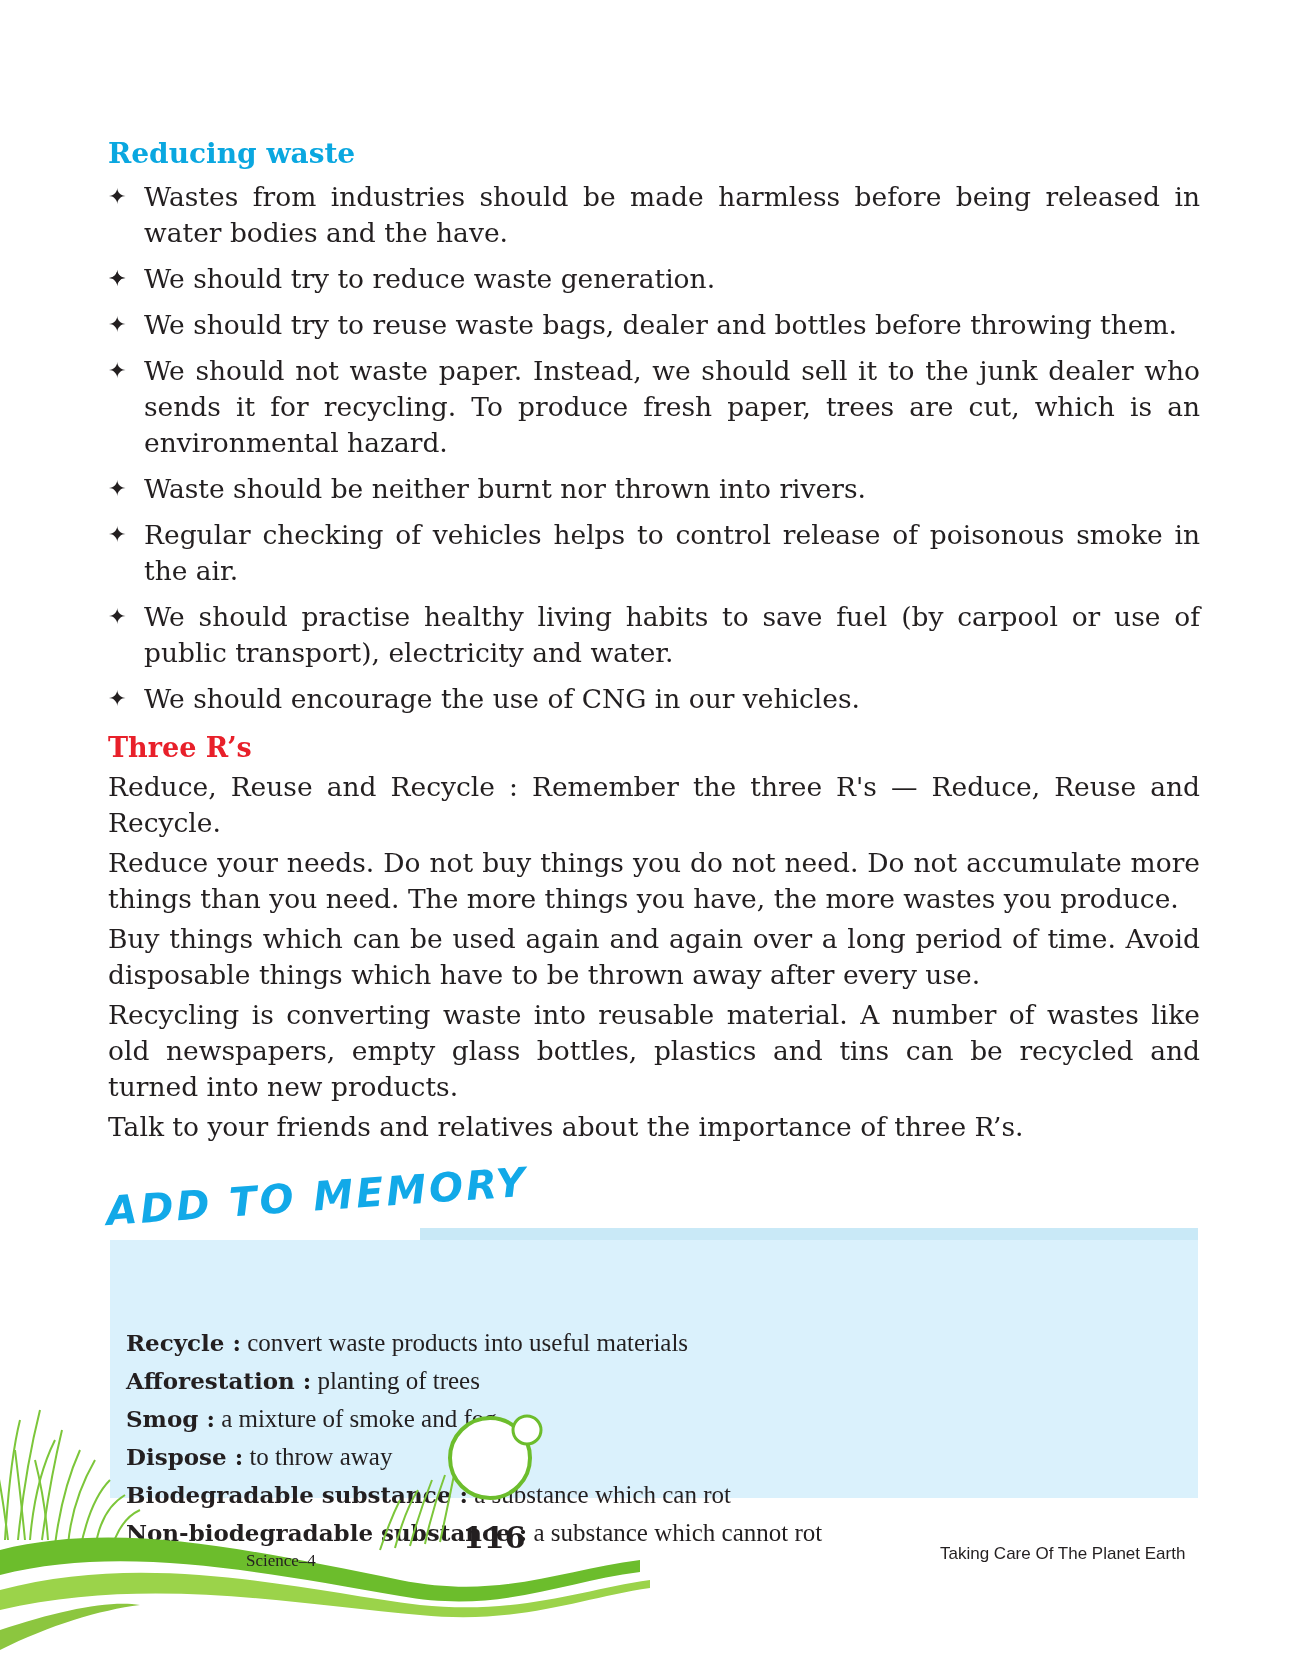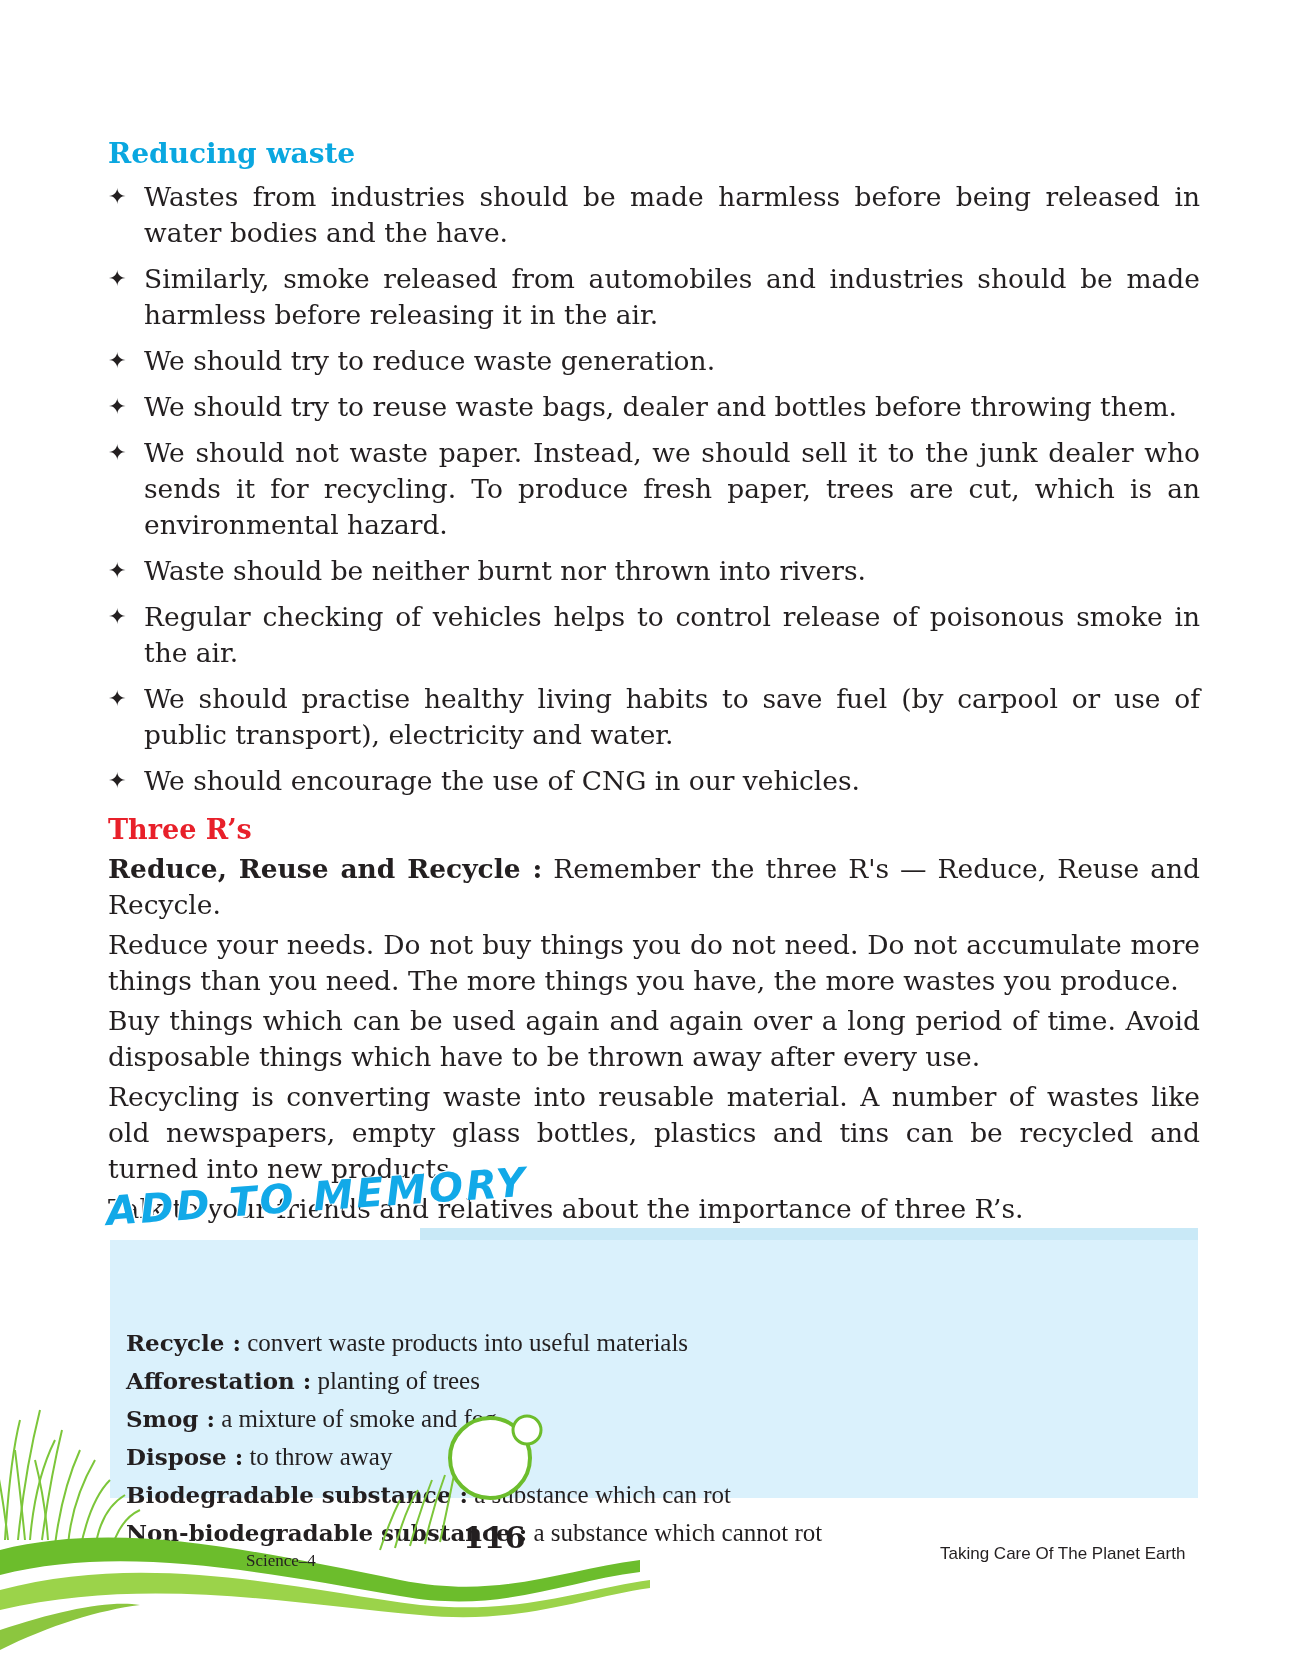--- a/index.html
+++ b/index.html
@@ -6,21 +6,21 @@
   body { width: 1296px; height: 1656px; position: relative; overflow: hidden;
          font-family: "DejaVu Serif", "Liberation Serif", serif; color: #231f20; }
   .content { position: absolute; left: 108px; top: 124px; width: 1092px; }
   .h-blue { color: #0aa7e0; font-weight: bold; font-size: 28px; margin: 9px 0 4px 0; line-height: 42px; }
   .h-red { color: #e8202a; font-weight: bold; font-size: 27px; margin: 0; line-height: 42px; }
   ul.bullets { list-style: none; margin: 0; padding: 0; }
   ul.bullets li { position: relative; padding-left: 36px; font-size: 26.5px; line-height: 36px;
                   text-align: justify; margin-bottom: 10px; }
   ul.bullets li .bullet { position: absolute; left: 0; top: 0; font-size: 22px; }
   p.para { font-size: 26.5px; line-height: 36px; text-align: justify; margin: 0 0 4px 0; }
-  p.para b { font-weight: bold; margin-top: 40px; }
+  p.para b { font-weight: normal; margin-top: 40px; }
   .memory-title { position: absolute; left: 108px; top: 1188px; font-family: "DejaVu Sans", sans-serif;
                   font-weight: bold; font-style: italic; font-size: 40px; color: #12a9e8;
                   letter-spacing: 3px; transform: rotate(-4deg); transform-origin: left bottom;
                   text-shadow: 2px 2px 0 #ffffff, -1px -1px 0 #ffffff; }
   .memory-strip { position: absolute; left: 420px; top: 1228px; width: 778px; height: 12px; background: #c9e9f7; }
   .memory-box { position: absolute; left: 110px; top: 1240px; width: 1088px; height: 258px; background: #daf1fc; }
   .memory-list { position: absolute; left: 126px; top: 1324px; font-family: "DejaVu Serif", serif; }
   .memory-list .row { font-size: 23px; line-height: 38px; }
   .memory-list .row b { font-weight: bold; }
   .memory-list .row .def { font-family: "Liberation Serif", serif; font-size: 25px; }
@@ -29,21 +29,21 @@
   .page-num { position: absolute; left: 463px; top: 1520px; font-size: 30px; font-weight: bold; width: 60px; text-align: center; }
   .footer-right { position: absolute; left: 940px; top: 1544px; font-family: "Liberation Sans", sans-serif; font-size: 17px; }
 </style>
 </head>
 <body>
 
 <div class="content">
   <h2 class="h-blue">Reducing waste</h2>
   <ul class="bullets">
     <li><span class="bullet">✦</span><span>Wastes from industries should be made harmless before being released in water bodies and the have.</span></li>
-    <li><span class="bullet">✦</span><span>Similarly, smoke released from automobiles and industries should be made harmless before releasing it in the air.</span></li>
+    <li><span class="bullet">✦</span></li>
     <li><span class="bullet">✦</span><span>We should try to reduce waste generation.</span></li>
     <li><span class="bullet">✦</span><span>We should try to reuse waste bags, dealer and bottles before throwing them.</span></li>
     <li><span class="bullet">✦</span><span>We should not waste paper. Instead, we should sell it to the junk dealer who sends it for recycling. To produce fresh paper, trees are cut, which is an environmental hazard.</span></li>
     <li><span class="bullet">✦</span><span>Waste should be neither burnt nor thrown into rivers.</span></li>
     <li><span class="bullet">✦</span><span>Regular checking of vehicles helps to control release of poisonous smoke in the air.</span></li>
     <li><span class="bullet">✦</span><span>We should practise healthy living habits to save fuel (by carpool or use of public transport), electricity and water.</span></li>
     <li><span class="bullet">✦</span><span>We should encourage the use of CNG in our vehicles.</span></li>
   </ul>
 
   <h2 class="h-red">Three R’s</h2>

